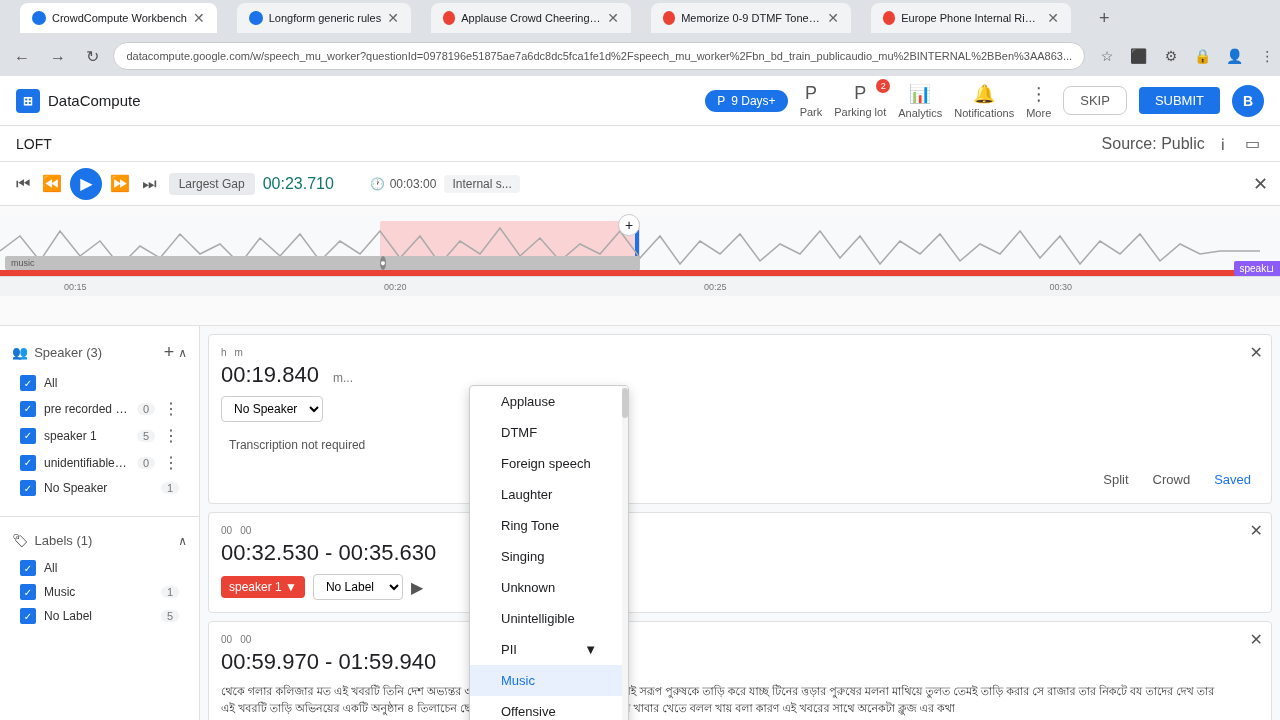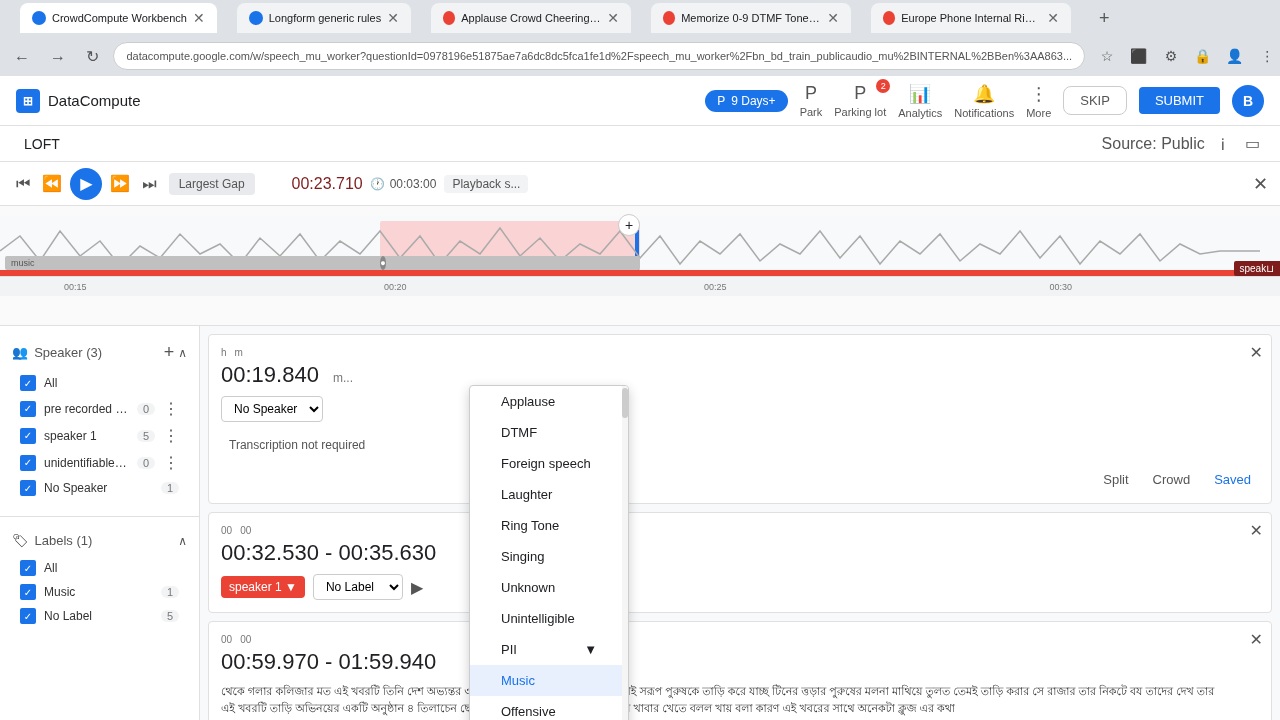--- a/index.html
+++ b/index.html
@@ -33,31 +33,31 @@
     .header-icon-btn { display: flex; flex-direction: column; align-items: center; gap: 2px; cursor: pointer; color: #555; font-size: 11px; }
     .header-icon { font-size: 18px; }
     .notif-badge { position: relative; }
     .notif-count { position: absolute; top: -4px; right: -4px; background: #ea4335; color: white; border-radius: 50%; width: 14px; height: 14px; font-size: 9px; display: flex; align-items: center; justify-content: center; }
     .skip-btn { background: #fff; border: 1px solid #ccc; border-radius: 8px; padding: 6px 16px; cursor: pointer; font-size: 13px; color: #555; }
     .submit-btn { background: #1a73e8; color: white; border: none; border-radius: 4px; padding: 6px 16px; cursor: pointer; font-size: 13px; }
     .avatar { width: 32px; height: 32px; border-radius: 50%; background: #1a73e8; color: white; display: flex; align-items: center; justify-content: center; font-size: 14px; font-weight: bold; }
 
     
     .task-bar { background: #fff; height: 36px; display: flex; align-items: center; padding: 0 16px; border-bottom: 1px solid #e0e0e0; gap: 12px; }
-    .task-name { font-size: 14px; font-weight: 500; color: #202124; margin-left: 8px; }
+    .task-name { font-size: 14px; font-weight: 500; color: #202124; }
     .task-spacer { flex: 1; }
     .source-label { font-size: 16px; color: #555; }
     .task-icon-btn { background: none; border: none; cursor: pointer; color: #555; font-size: 16px; padding: 4px; }
 
     
     .playback-bar { background: #fff; height: 44px; display: flex; align-items: center; padding: 0 12px; border-bottom: 1px solid #e0e0e0; gap: 8px; }
     .play-controls { display: flex; align-items: center; gap: 4px; }
     .ctrl-btn { background: none; border: none; cursor: pointer; font-size: 16px; color: #555; padding: 4px; border-radius: 50%; }
     .ctrl-btn.play { background: #1a73e8; color: white; border-radius: 50%; width: 32px; height: 32px; display: flex; align-items: center; justify-content: center; }
-    .time-display { font-size: 16px; font-weight: 500; color: #7f1d1d; min-width: 100px; text-align: right; }
+    .time-display { font-size: 16px; font-weight: 500; color: #0f766e; min-width: 100px; }
     .duration-info { display: flex; align-items: center; gap: 4px; font-size: 12px; color: #555; }
     .playback-mode { background: #f1f3f4; border-radius: 4px; padding: 2px 8px; font-size: 12px; color: #555; }
     .gap-btn { background: #e8eaed; border: none; border-radius: 4px; padding: 4px 10px; font-size: 12px; cursor: pointer; color: #555; }
     .close-btn { background: none; border: none; cursor: pointer; font-size: 18px; color: #555; margin-left: auto; }
 
     
     .waveform-container { background: #fafafa; height: 120px; position: relative; overflow: hidden; border-bottom: 1px solid #e0e0e0; }
     .zoom-btn { position: absolute; top: 8px; right: 50%; background: #fff; border: 1px solid #ccc; border-radius: 50%; width: 22px; height: 22px; display: flex; align-items: center; justify-content: center; font-size: 14px; cursor: pointer; }
 
     
@@ -212,21 +212,21 @@
     <button class="ctrl-btn play">▶</button>
     <button class="ctrl-btn">⏩</button>
     <button class="ctrl-btn">⏭</button>
   </div>
   <button class="gap-btn">Largest Gap</button>
   <div class="time-display">00:23.710</div>
   <div class="duration-info">
     <span>🕐</span>
     <span>00:03:00</span>
   </div>
-  <span class="playback-mode">Playback s...</span>
+  <span class="playback-mode">Internal s...</span>
   <button class="close-btn">✕</button>
 </div>
 
 <div class="waveform-container">
   <div class="waveform-wrapper">
     <svg width="100%" height="70" style="position:absolute;top:10px;">
 
       <defs>
         <linearGradient id="waveGrad" x1="0" y1="0" x2="1" y2="0">
           <stop offset="0%" stop-color="#e0e0e0"></stop>
@@ -253,21 +253,21 @@
       <span style="position:absolute;left:5%;">00:15</span>
       <span style="position:absolute;left:30%;">00:20</span>
       <span style="position:absolute;left:55%;">00:25</span>
       <span style="position:absolute;left:82%;">00:30</span>
     </div>
 
     <div style="position:absolute;bottom:20px;left:0;right:0;height:6px;background:#ea4335;"></div>
 
     <div class="zoom-btn" style="right:640px;top:8px;">+</div>
 
-    <div style="position:absolute;bottom:20px;right:0;background:#7f1d1d;color:white;padding:2px 6px;font-size:10px;border-radius:2px 0 0 2px;">speak⊔</div>
+    <div style="position:absolute;bottom:20px;right:0;background:#8b5cf6;color:white;padding:2px 6px;font-size:10px;border-radius:2px 0 0 2px;">speak⊔</div>
 
     <div style="position:absolute;bottom:26px;left:5px;right:640px;height:14px;background:#c0c0c0;border-radius:2px;display:flex;align-items:center;padding:0 6px;">
       <span style="font-size:9px;color:#555;overflow:hidden;white-space:nowrap;text-overflow:ellipsis;">music</span>
     </div>
     <div style="position:absolute;bottom:26px;left:380px;width:6px;height:14px;background:#888;border-radius:50%;display:flex;align-items:center;justify-content:center;font-size:9px;color:white;">●</div>
   </div>
 </div>
 
 <div class="main-content">
 

